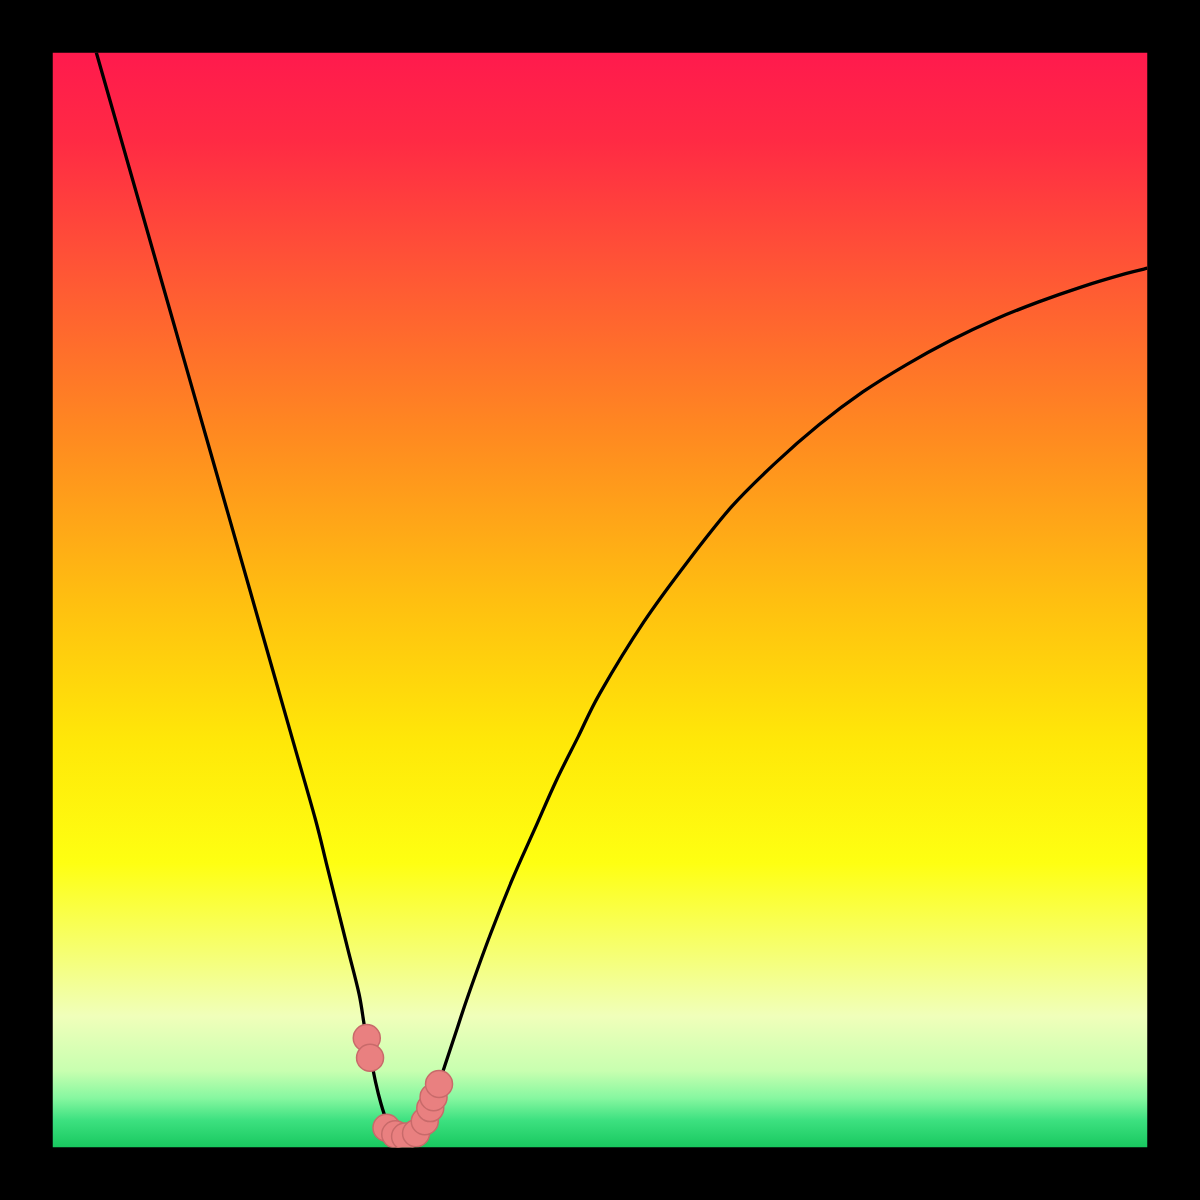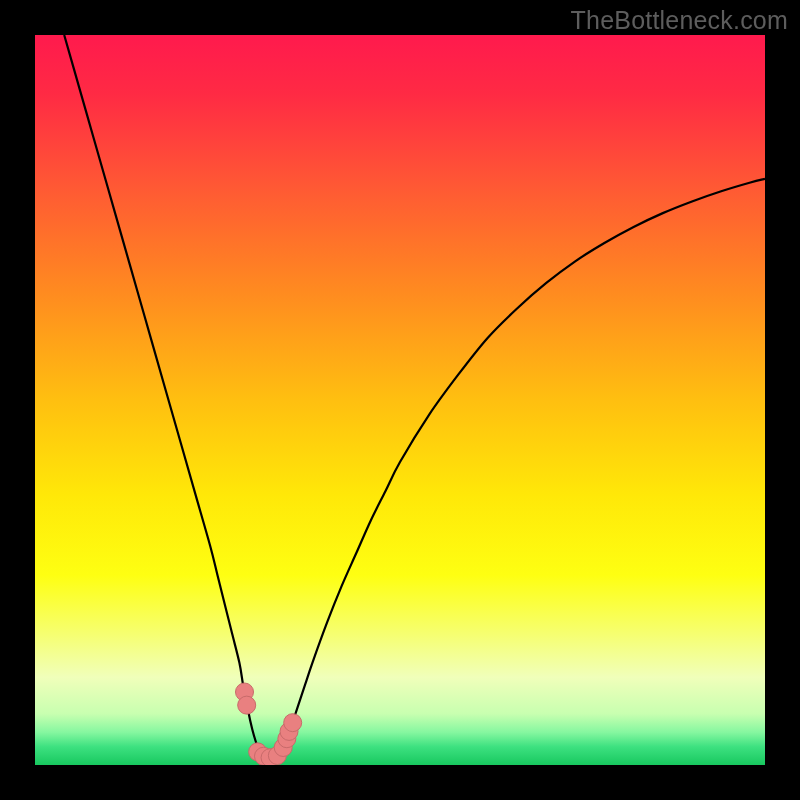--- a/index.html
+++ b/index.html
@@ -66,14 +66,13 @@
         <circle cx="222.65" cy="716.86" r="9" fill="#e98080" stroke="#c86a6a" stroke-width="1"></circle>
         <circle cx="228.49" cy="721.24" r="9" fill="#e98080" stroke="#c86a6a" stroke-width="1"></circle>
         <circle cx="235.06" cy="722.7" r="9" fill="#e98080" stroke="#c86a6a" stroke-width="1"></circle>
         <circle cx="242.36" cy="720.51" r="9" fill="#e98080" stroke="#c86a6a" stroke-width="1"></circle>
         <circle cx="248.20000000000002" cy="712.48" r="9" fill="#e98080" stroke="#c86a6a" stroke-width="1"></circle>
         <circle cx="251.85" cy="703.72" r="9" fill="#e98080" stroke="#c86a6a" stroke-width="1"></circle>
         <circle cx="254.04" cy="696.42" r="9" fill="#e98080" stroke="#c86a6a" stroke-width="1"></circle>
         <circle cx="257.69" cy="687.66" r="9" fill="#e98080" stroke="#c86a6a" stroke-width="1"></circle>
       </g>
   </svg>
-  <div class="watermark">TheBottleneck.com</div>
 </div>
 
 </body></html>

